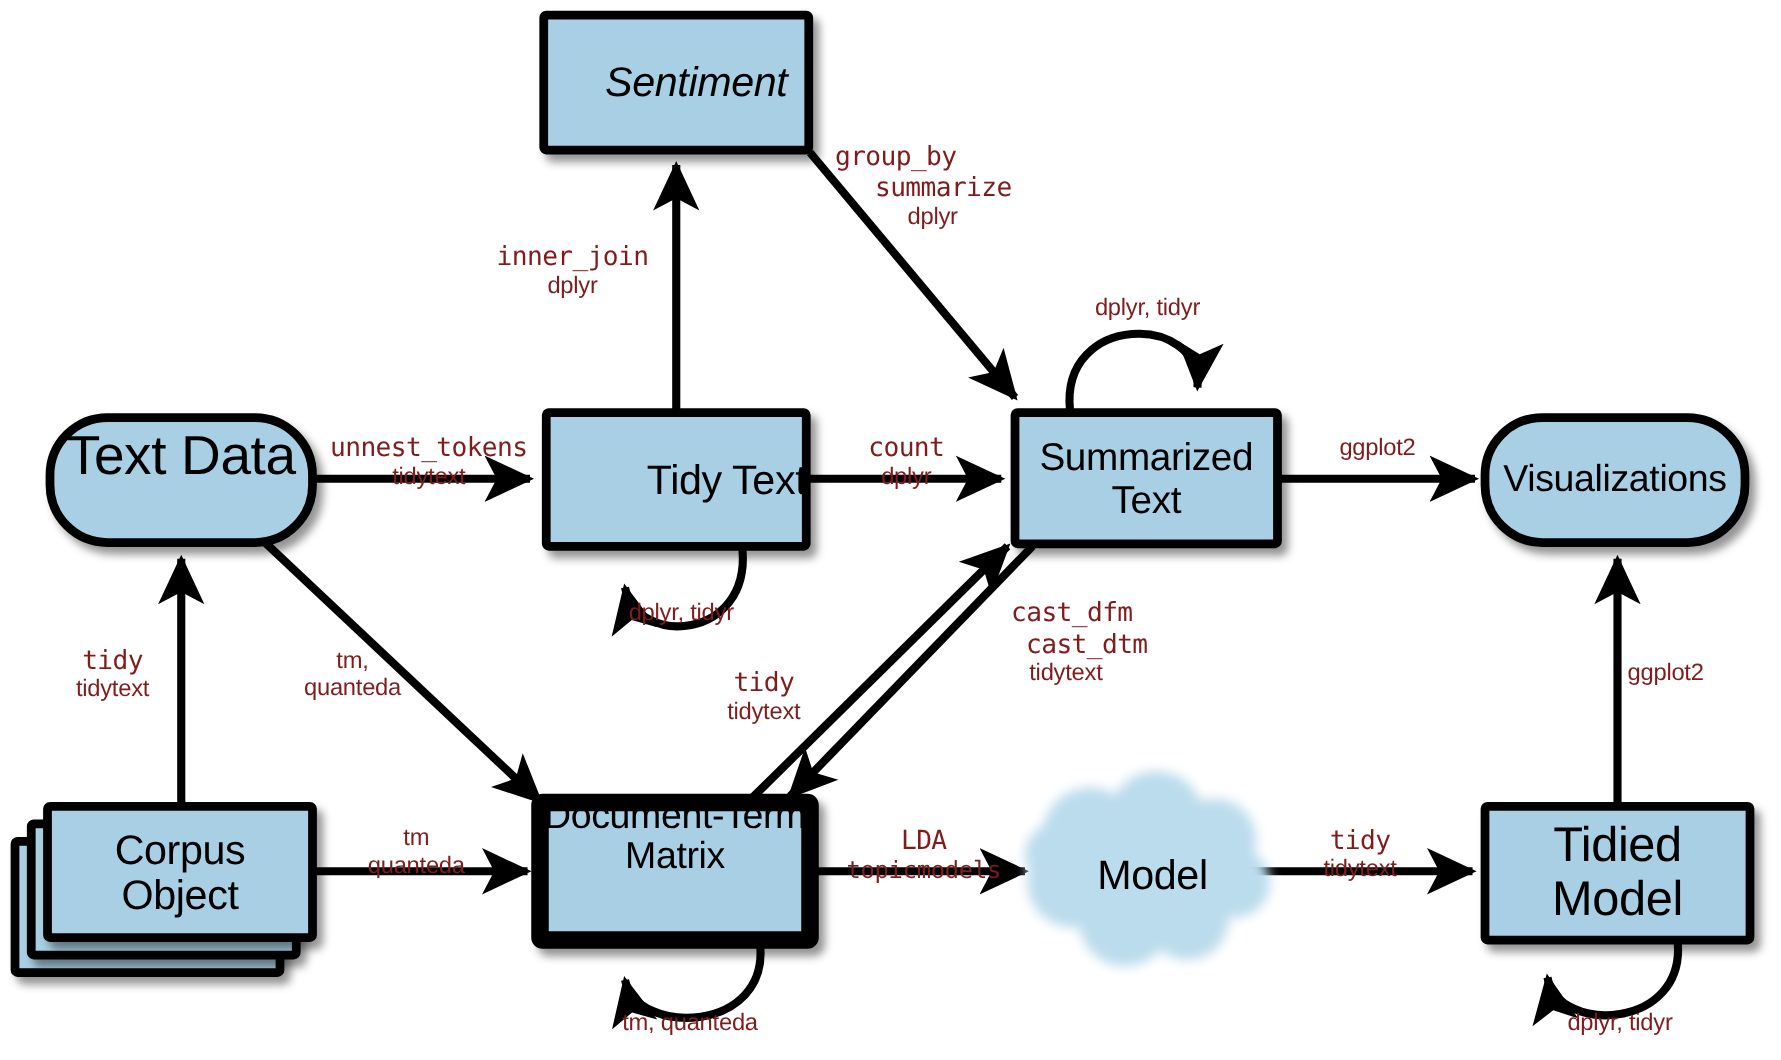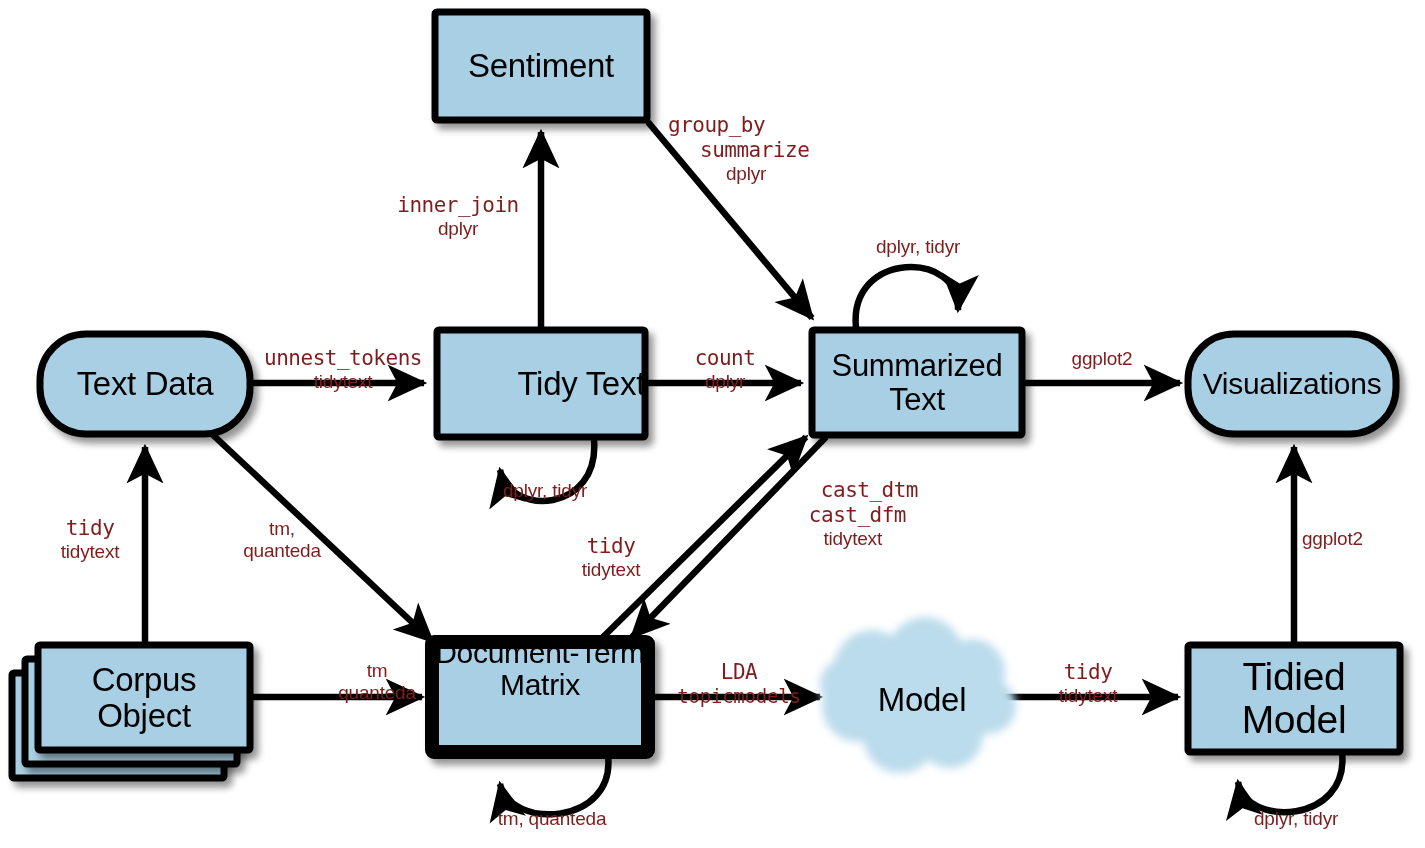--- a/index.html
+++ b/index.html
@@ -138,27 +138,27 @@
     <circle cx="858" cy="706" r="36" fill="#bbdcec"></circle>
     <circle cx="900" cy="736" r="37" fill="#bbdcec"></circle>
     <circle cx="950" cy="735" r="33" fill="#bbdcec"></circle>
     <circle cx="988" cy="706" r="28" fill="#bbdcec"></circle>
     <circle cx="846" cy="684" r="26" fill="#bbdcec"></circle>
   </g>
 
   <rect x="1188" y="645" width="212" height="107" rx="2" fill="#a8cfe3" stroke="#000000" stroke-width="7" filter="url(#dropshadow)"></rect>
 </svg>
 
-<div class="node-text" style="left:435px; top:12px; width:212px; height:108px; font-size:33px;">
+<div class="node-text" style="left:451px; top:12px; width:212px; height:108px; font-size:33px;font-style:italic;">
   <div>
     <div>Sentiment</div>
   </div>
 </div>
 
-<div class="node-text" style="left:40px; top:334px; width:210px; height:100px; font-size:33px;">
+<div class="node-text" style="left:40px; top:315px; width:210px; height:100px; font-size:44px;">
   <div>Text Data</div>
 </div>
 
 <div class="node-text" style="left:437px; top:330px; width:208px; height:107px; font-size:33px;justify-content:flex-end;">
   <div>Tidy Text</div>
 </div>
 
 <div class="node-text" style="left:812px; top:330px; width:210px; height:105px; font-size:31px;">
   <div>
     <div>Summarized</div>
@@ -234,26 +234,26 @@
   <span class="pkg">tm,</span>
   <span class="pkg">quanteda</span>
 </div>
 
 <div class="edge-label" style="left:548px; top:534px; width:126px;">
   <span class="fn">tidy</span>
   <span class="pkg">tidytext</span>
 </div>
 
 <div class="edge-label" style="left:718px; top:478px; width:200px; text-align:right;">
+  <span class="fn" style="padding-right:12px;">cast_dfm</span>
   <span class="fn">cast_dtm</span>
-  <span class="fn" style="padding-right:12px;">cast_dfm</span>
   <span class="pkg" style="padding-right:36px;">tidytext</span>
 </div>
 
-<div class="edge-label" style="left:258px; top:660px; width:150px;padding-left:44px;">
+<div class="edge-label" style="left:258px; top:660px; width:150px;">
   <span class="pkg">tm</span>
   <span class="pkg">quanteda</span>
 </div>
 
 <div class="edge-label" style="left:452px; top:808px; width:200px;">
   <span class="pkg">tm, quanteda</span>
 </div>
 
 <div class="edge-label" style="left:656px; top:660px; width:166px;">
   <span class="fn">LDA</span>

